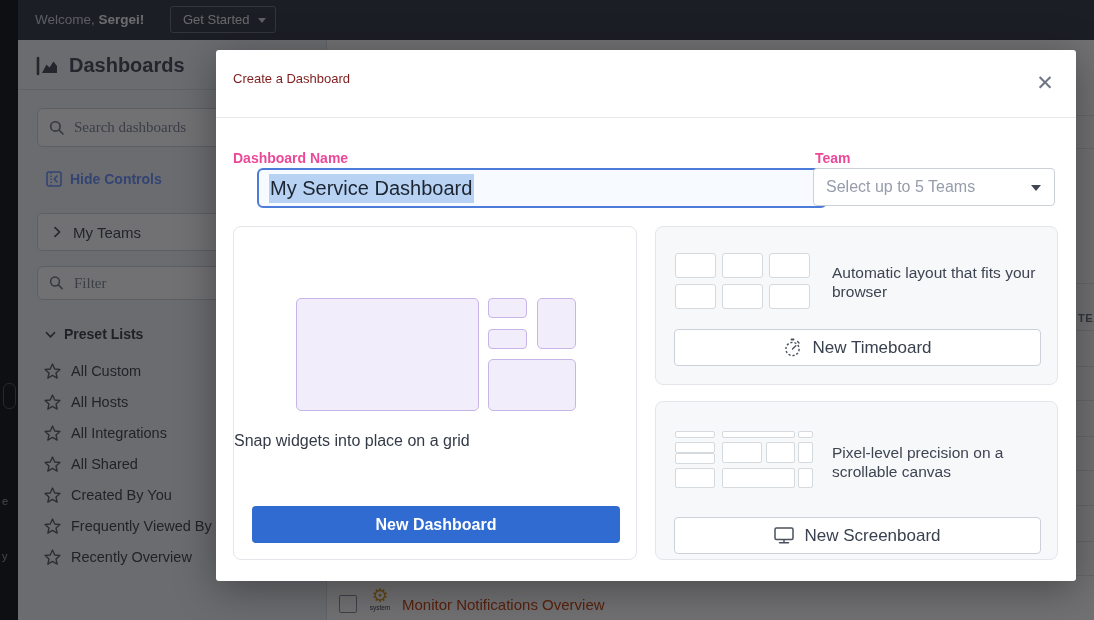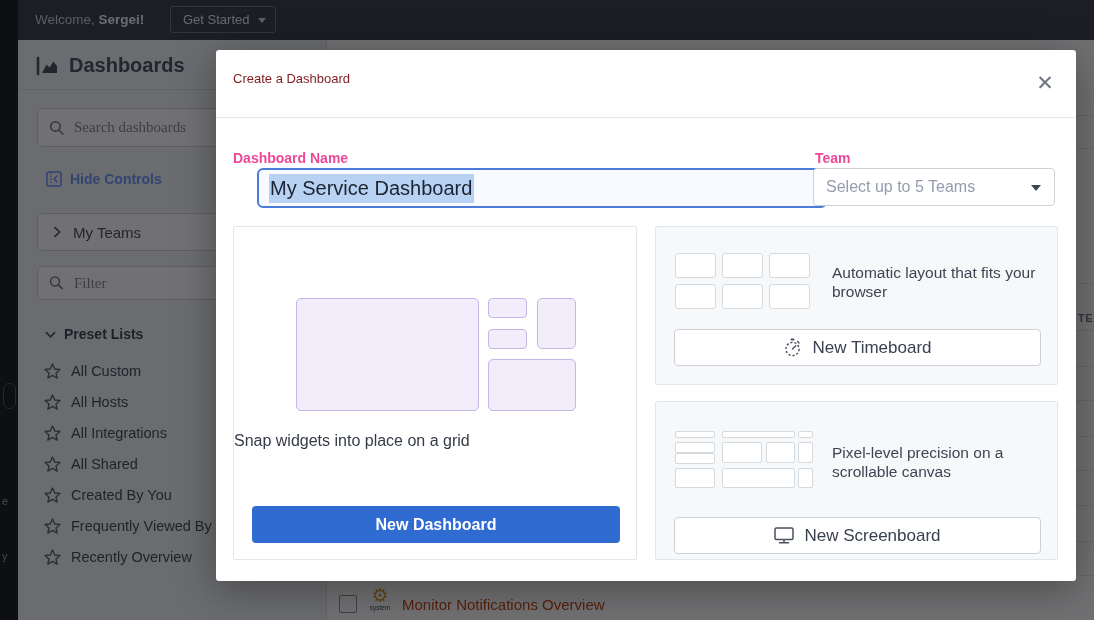--- a/index.html
+++ b/index.html
@@ -78,21 +78,21 @@
   #name-input { position:absolute; left:17px; top:118px; width:570px; height:40px; background:#f7faff;
     border:2px solid #4c7bd9; border-radius:6px; font-size:20px; color:#1c2430; line-height:36px;
     padding-left:10px; cursor:text;margin-left:24px; }
   #name-input .sel { background:#b7d2f3; padding:3px 2px 4px 1px; }
   #team-select { position:absolute; left:597px; top:118px; width:242px; height:38px; background:#fff;
     border:1px solid #ccd1d8; border-radius:4px; font-size:16px; color:#959cab; line-height:36px;
     padding-left:12px; cursor:pointer; }
   #team-select .caret { position:absolute; right:13px; top:16px; width:0; height:0;
     border-left:5.5px solid transparent; border-right:5.5px solid transparent; border-top:6px solid #3f4651; }
 
-  .card { position:absolute; border:1px solid #e3e6ea; border-radius:2px; }
+  .card { position:absolute; border:1px solid #e3e6ea; border-radius:8px; }
   #grid-card { left:17px; top:176px; width:404px; height:334px; background:#fff; }
   #timeboard-card { left:439px; top:176px; width:403px; height:159px; background:#f7f8fa; }
   #screenboard-card { left:439px; top:351px; width:403px; height:159px; background:#f7f8fa; }
 
   
   #grid-illo { position:absolute; left:62px; top:71px; width:280px; height:113px; }
   .gi { position:absolute; background:#f2edfa; border:1.5px solid #c7b5e8; border-radius:5px; }
   #grid-caption { position:absolute; left:0; top:205px; width:100%; text-align:left;
     font-size:16px; color:#343b47; }
   #new-dashboard-btn { position:absolute; left:18px; top:279px; width:368px; height:37px;

